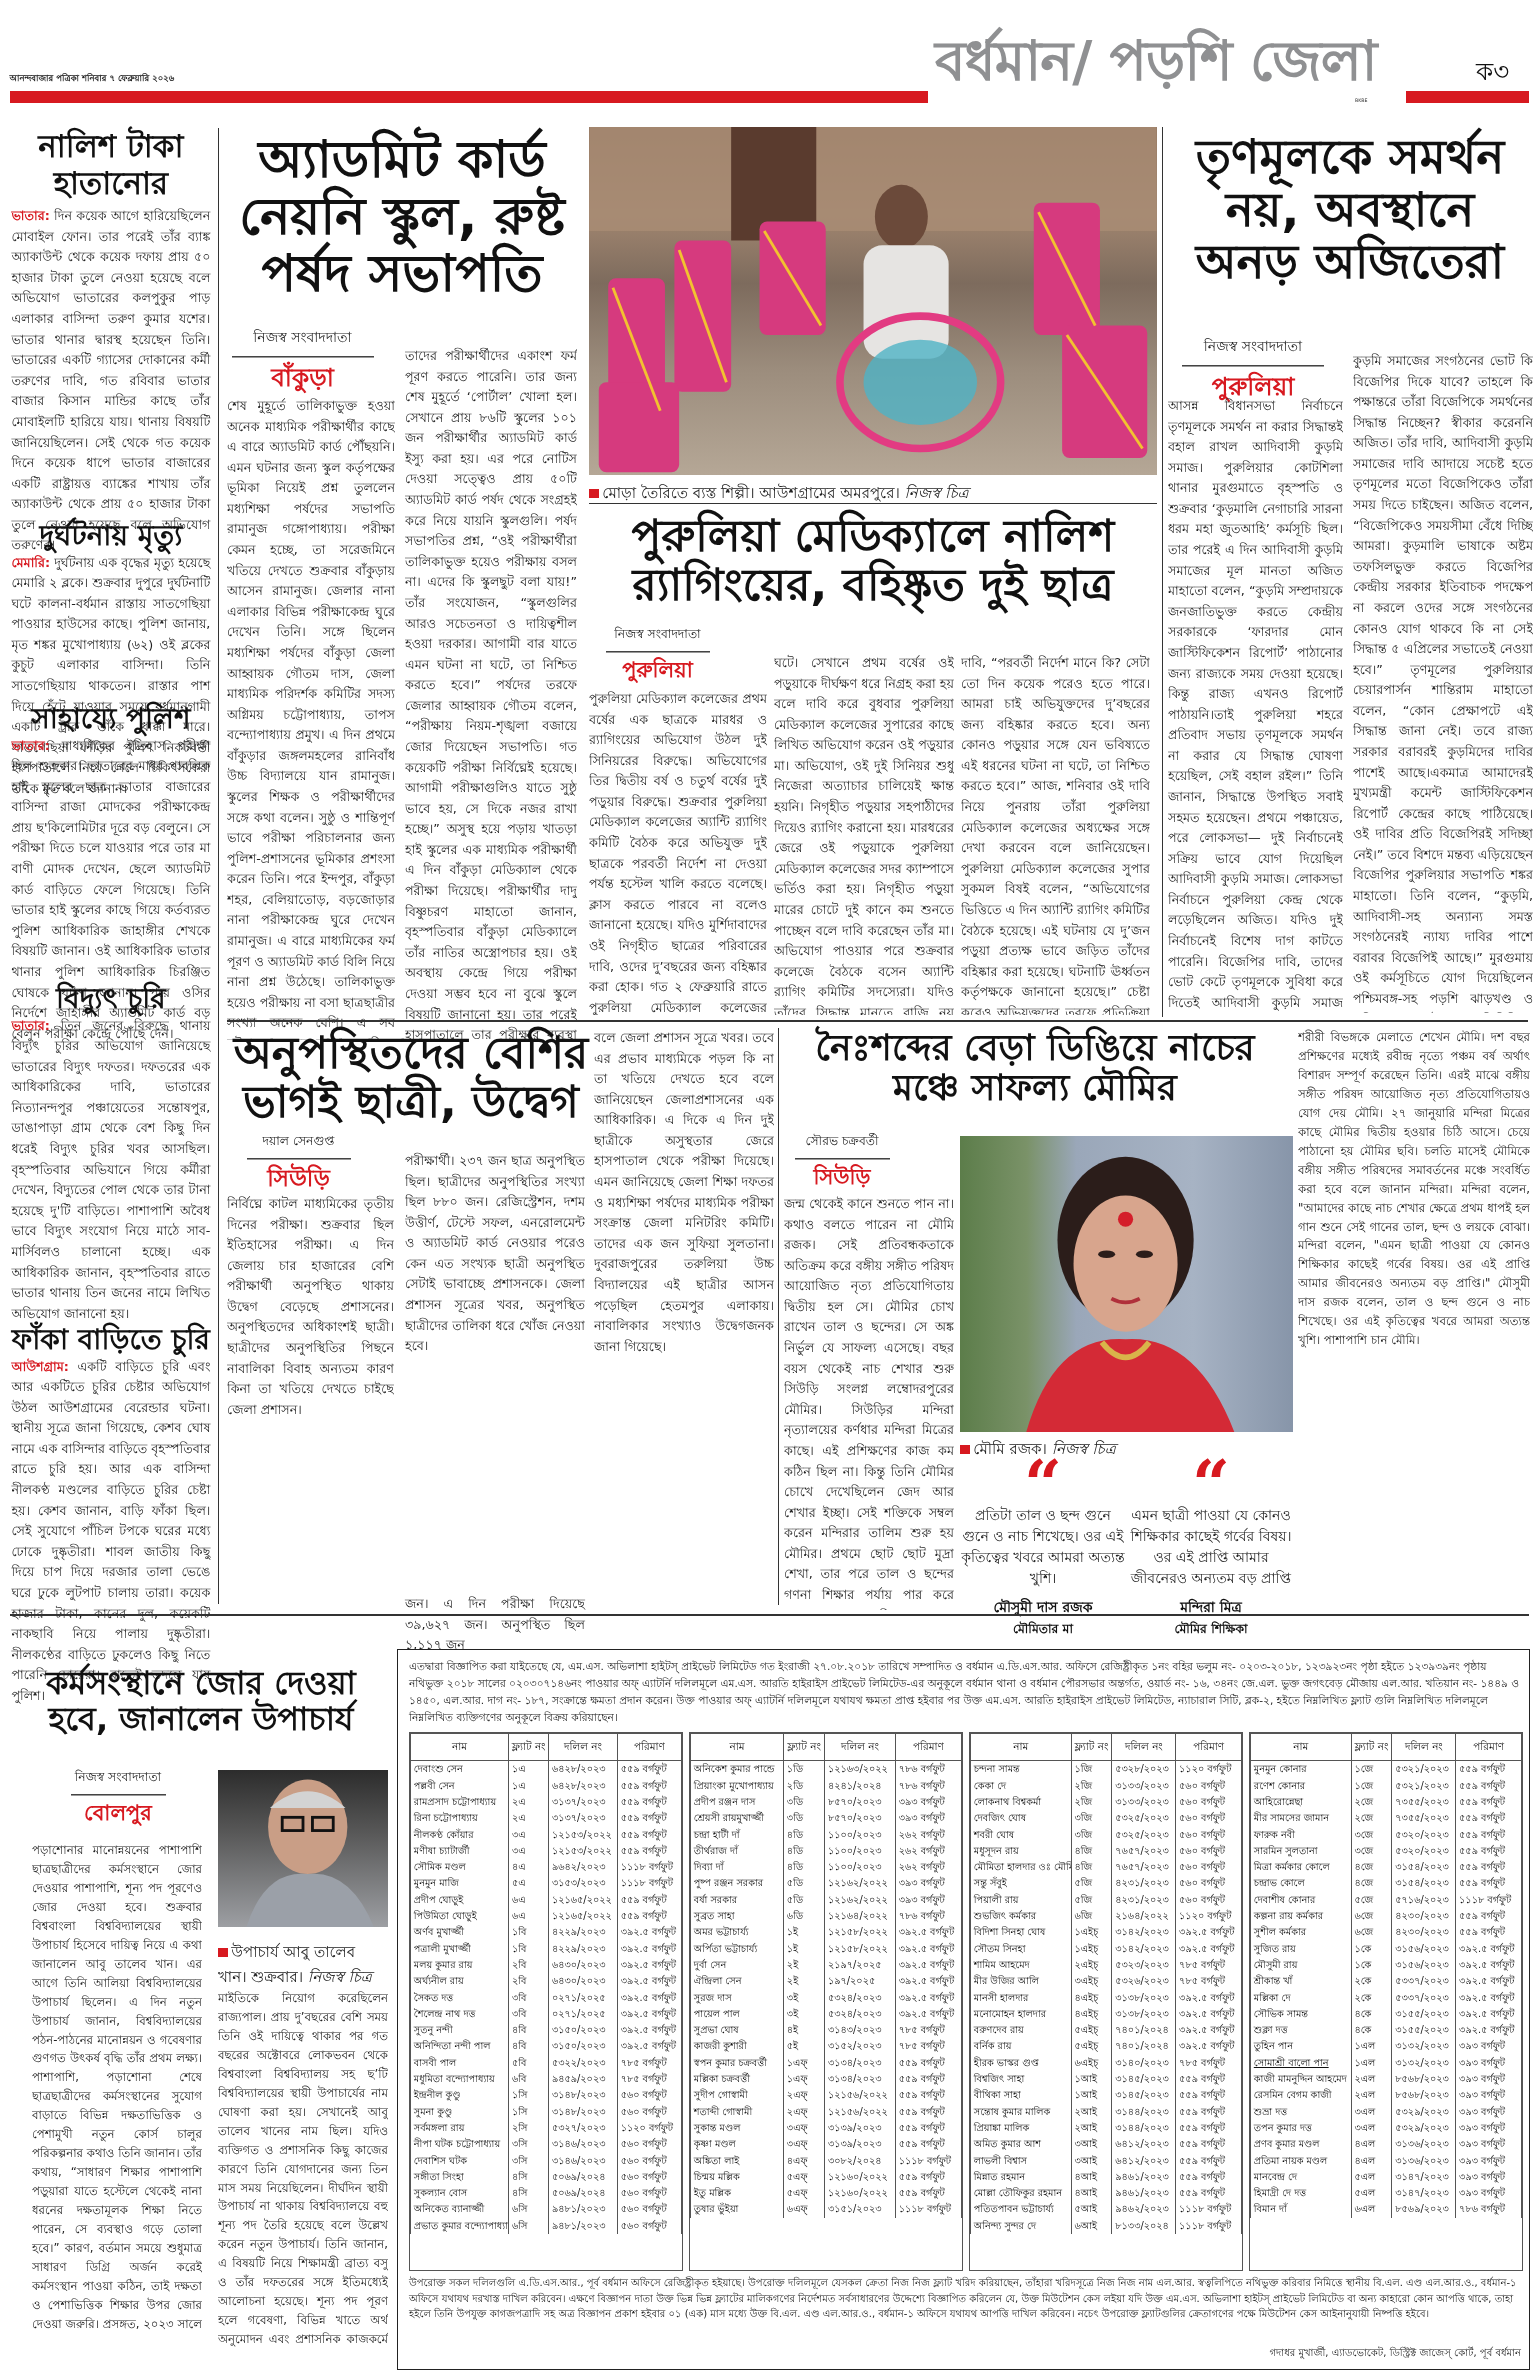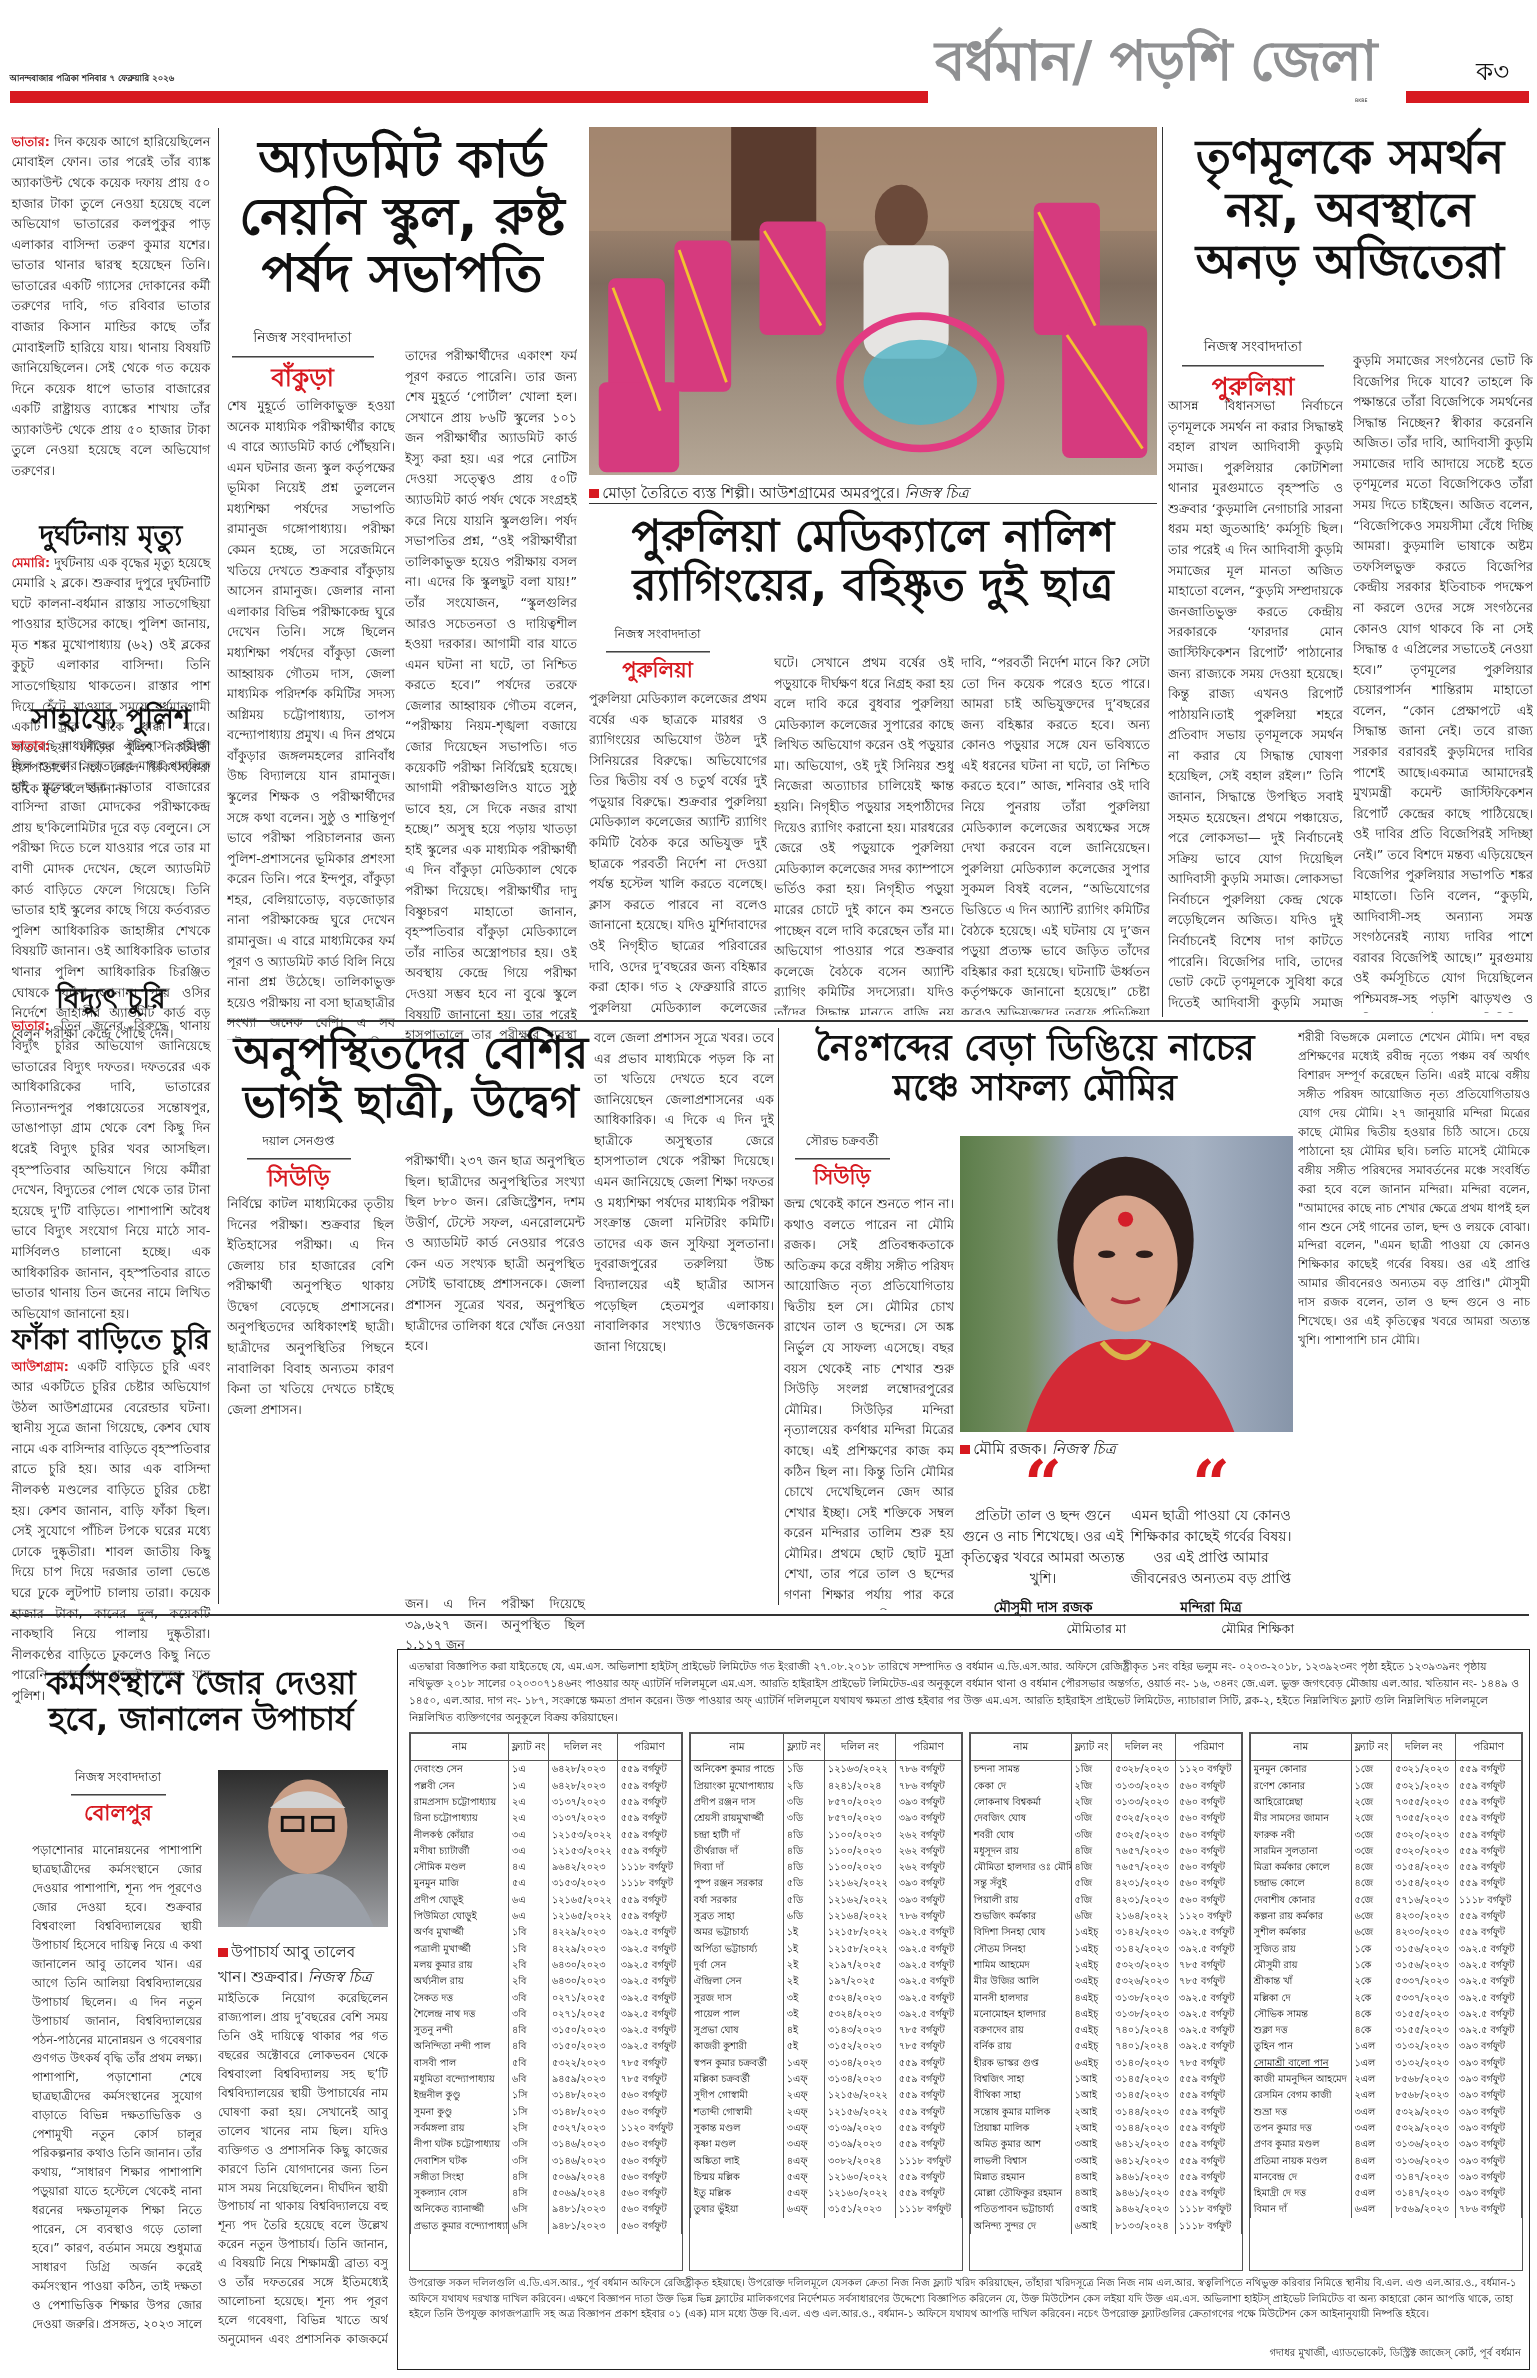--- a/index.html
+++ b/index.html
@@ -19,41 +19,42 @@
   .byline { text-align: center; font-size: 14px; color: #222; }
   .byline-rule { height: 2.8px; border-top: 0.9px solid #444; border-bottom: 0.9px solid #999; margin: 5.7px auto; width: 142px; }
   .dateline { text-align: center; color: #d71920; font-weight: bold; font-size: 24.6px; line-height: 1.1; }
   .caption { font-size: 15px; color: #222; }
   .caption .sq { display: inline-block; width: 9.5px; height: 9.5px; background: #d71920; margin-right: 3.8px; vertical-align: middle; }
   .caption i { font-style: italic; }
   .photo { overflow: hidden; }
   .quote-mark { color: #d71920; font-size: 66px; font-weight: bold; line-height: 0.6; text-align: center; font-family: "DejaVu Serif", serif; }
   .quote-text { font-size: 19px; text-align: center; line-height: 1.5; color: #222; }
   .quote-name { font-size: 19px; font-weight: bold; text-align: center; margin-top: 7.6px; }
-  .quote-role { font-size: 15px; font-weight: normal; text-align: right; }
+  .quote-role { font-size: 15px; font-weight: bold; text-align: center; }
   .ad-box { border: 1.9px solid #222; }
   table.deeds { border-collapse: collapse; width: 100%; font-size: 9.7px; }
   table.deeds th { border: 0.9px solid #555; font-weight: normal; padding: 4.7px 1.9px; font-size: 10.4px; }
   table.deeds td { padding: 0 2.8px; line-height: 16.3px; white-space: nowrap; border-left: 0.9px solid #555; border-right: 0.9px solid #555; }
   .deed-wrap { position: absolute; border: 1.4px solid #555; }
   .ad-text { font-size: 10.6px; line-height: 1.62; color: #222; }
 </style>
 </head>
 <body>
 
 <div class="abs masthead-meta">আনন্দবাজার পত্রিকা শনিবার ৭ ফেব্রুয়ারি ২০২৬</div>
 <div class="abs red-bar" style="left:9.5px; top:91px; width:918px;"></div>
 <div class="abs section-title">বর্ধমান/ পড়শি জেলা</div>
 <div class="abs section-code">BKBE</div>
 <div class="abs red-bar" style="left:1406px; top:91px; width:123px;"></div>
 <div class="abs page-no">ক৩</div>
 
 <div class="vrule" style="left:218px; top:128px; height:1476px;"></div>
 
 <div class="abs" style="left:11.4px; top:128px; width:199px;">
+  <div class="brief-head" style="font-size:31px;">নালিশ টাকা হাতানোর</div>
   <div class="body-text" style="margin-top:3.8px;"><span class="place">ভাতার:</span> <span>দিন কয়েক আগে হারিয়েছিলেন মোবাইল ফোন। তার পরেই তাঁর ব্যাঙ্ক অ্যাকাউন্ট থেকে কয়েক দফায় প্রায় ৫০ হাজার টাকা তুলে নেওয়া হয়েছে বলে অভিযোগ ভাতারের কলপুকুর পাড় এলাকার বাসিন্দা তরুণ কুমার যশের। ভাতার থানার দ্বারস্থ হয়েছেন তিনি। ভাতারের একটি গ্যাসের দোকানের কর্মী তরুণের দাবি, গত রবিবার ভাতার বাজার কিসান মান্ডির কাছে তাঁর মোবাইলটি হারিয়ে যায়। থানায় বিষয়টি জানিয়েছিলেন। সেই থেকে গত কয়েক দিনে কয়েক ধাপে ভাতার বাজারের একটি রাষ্ট্রায়ত্ত ব্যাঙ্কের শাখায় তাঁর অ্যাকাউন্ট থেকে প্রায় ৫০ হাজার টাকা তুলে নেওয়া হয়েছে বলে অভিযোগ তরুণের।</span></div>
 </div>
 
 <div class="abs" style="left:11.4px; top:519px; width:199px;">
   <div class="brief-head">দুর্ঘটনায় মৃত্যু</div>
   <div class="body-text"><span class="place">মেমারি:</span> <span>দুর্ঘটনায় এক বৃদ্ধের মৃত্যু হয়েছে মেমারি ২ ব্লকে। শুক্রবার দুপুরে দুর্ঘটনাটি ঘটে কালনা-বর্ধমান রাস্তায় সাতগেছিয়া পাওয়ার হাউসের কাছে। পুলিশ জানায়, মৃত শঙ্কর মুখোপাধ্যায় (৬২) ওই ব্লকের কুচুট এলাকার বাসিন্দা। তিনি সাতগেছিয়ায় থাকতেন। রাস্তার পাশ দিয়ে হেঁটে যাওয়ার সময়ে বর্ধমানগামী একটি ট্রাক তাঁকে ধাক্কা মারে। সাতগেছিয়া ফাঁড়ির পুলিশ নিকটবর্তী হাসপাতালে নিয়ে গেলে চিকিৎসকেরা তাঁকে মৃত বলে জানান।</span></div>
 </div>
 
 <div class="abs" style="left:11.4px; top:702px; width:199px;">
   <div class="brief-head">সাহায্যে পুলিশ</div>

